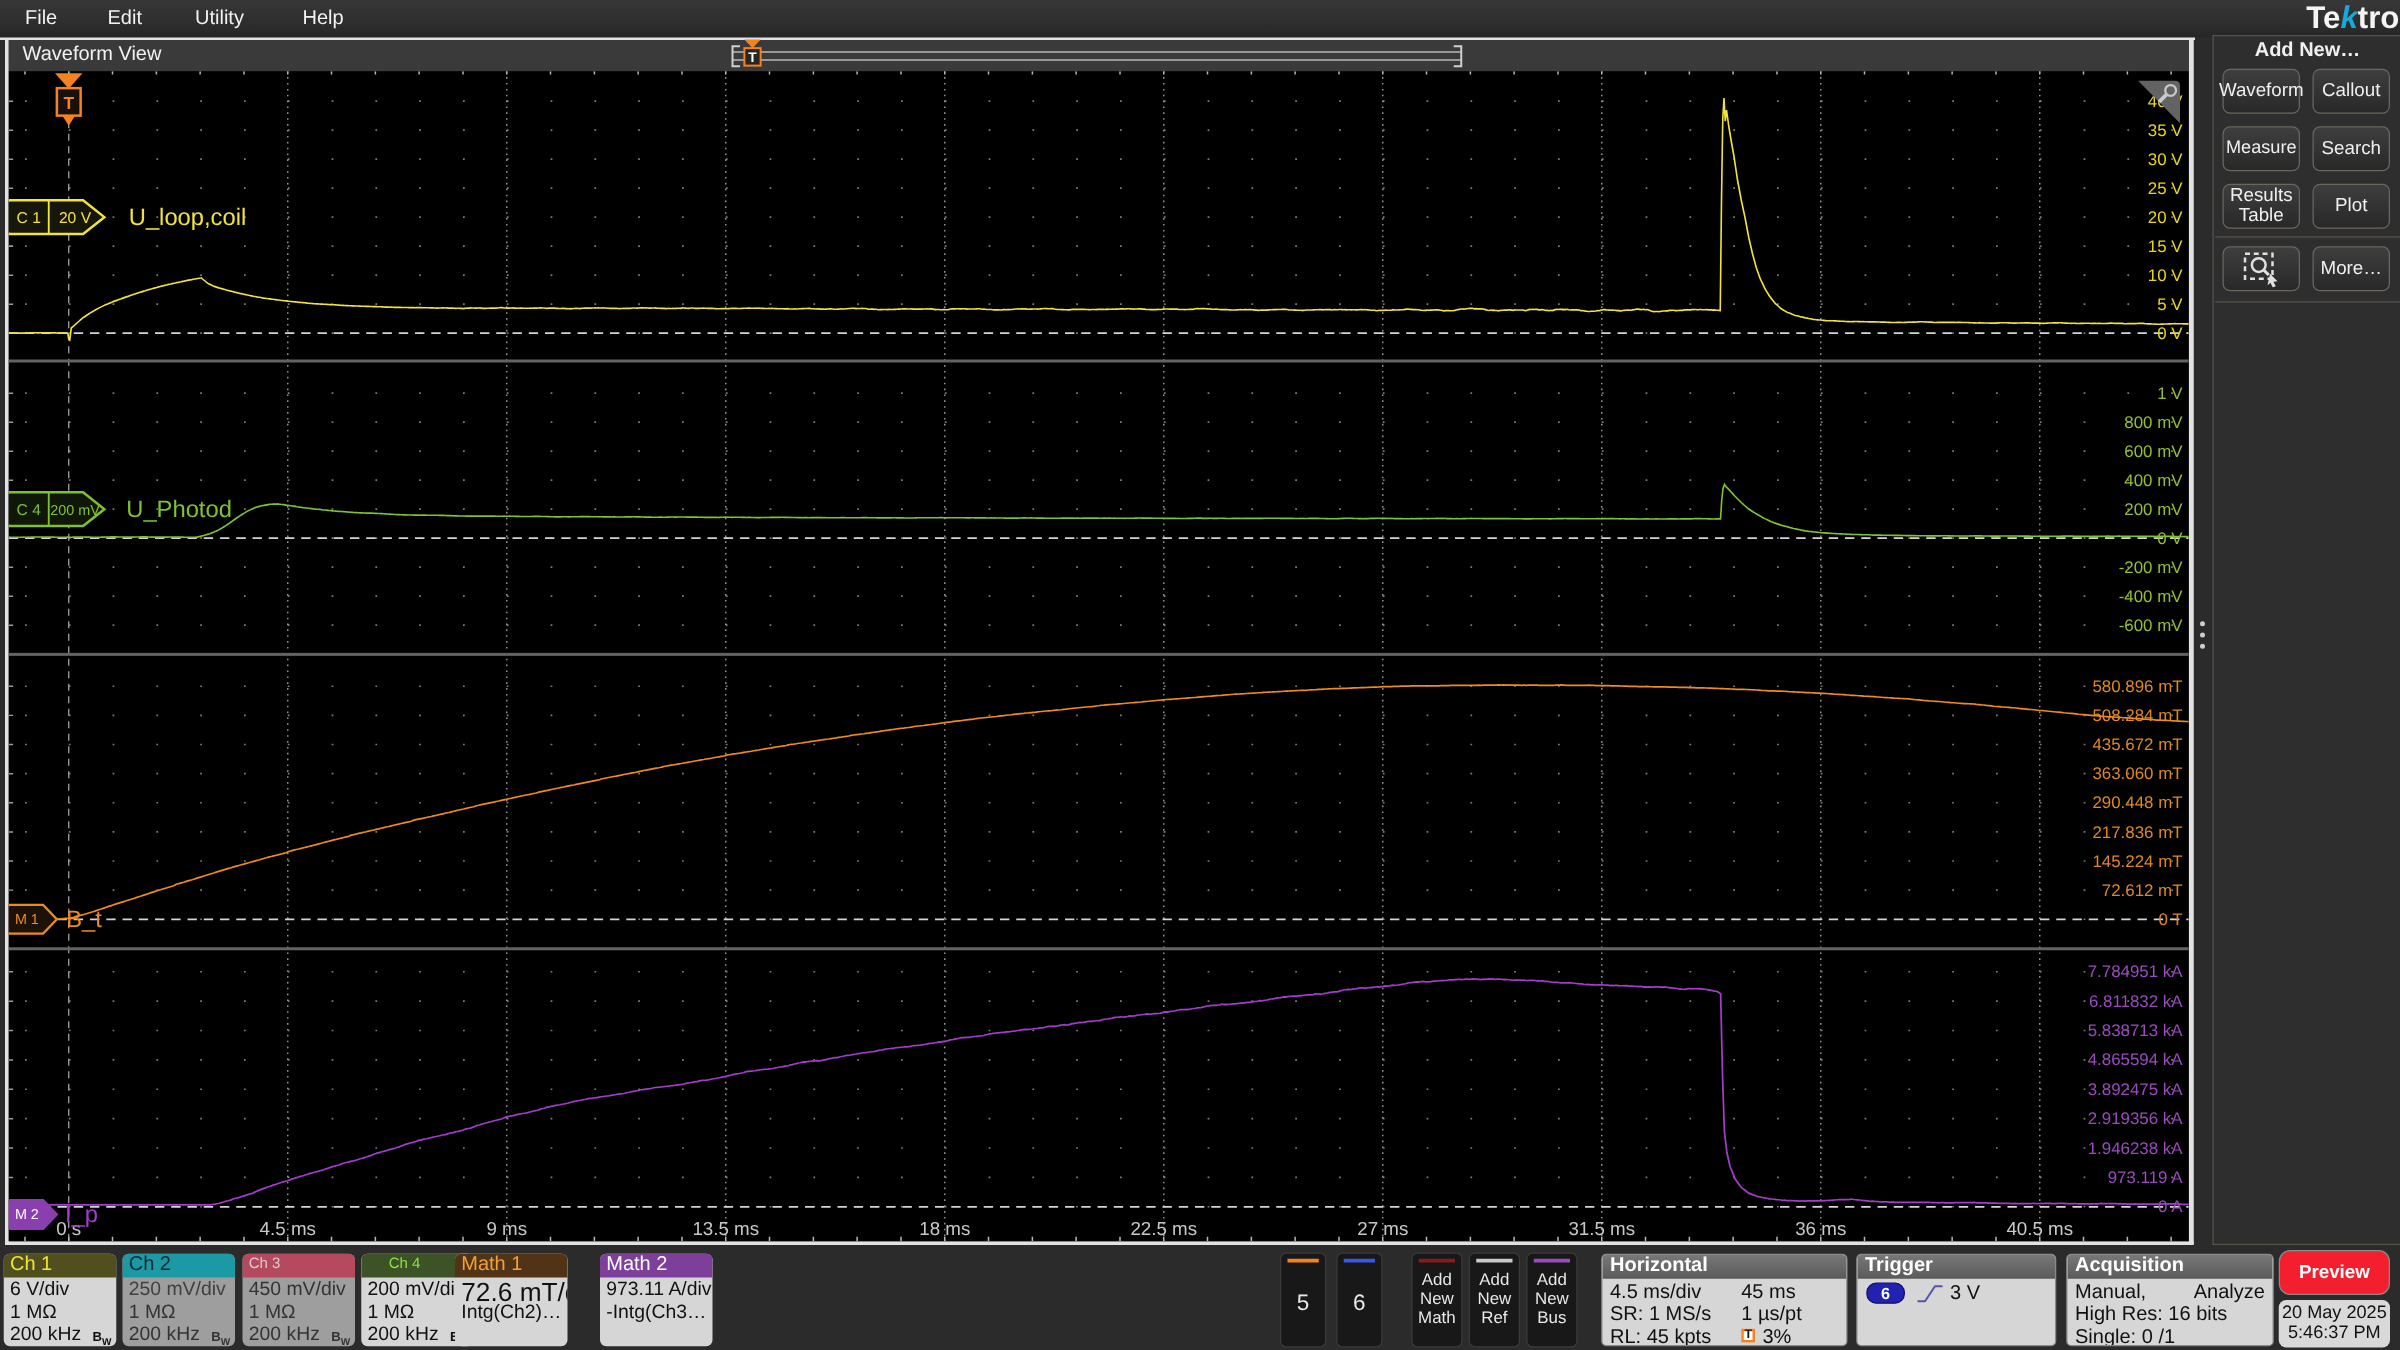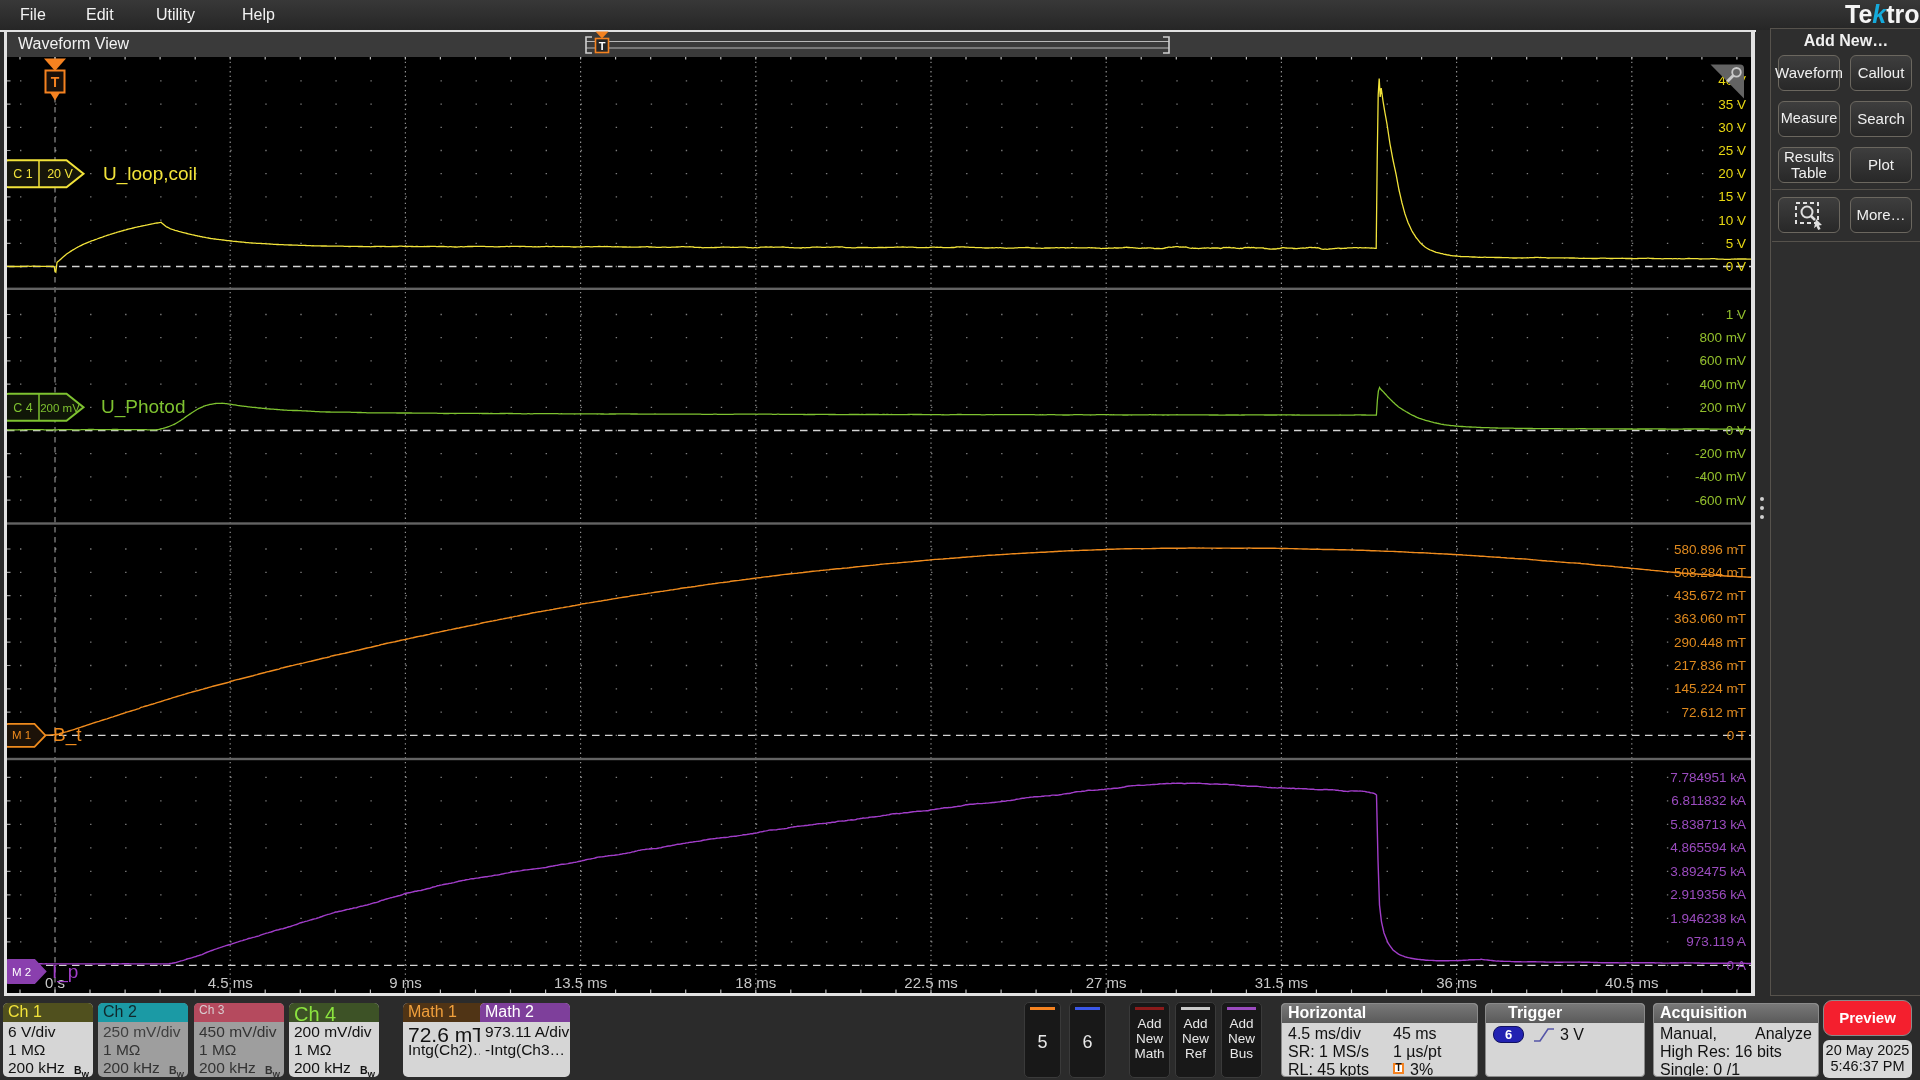--- a/index.html
+++ b/index.html
@@ -203,27 +203,27 @@
     <div style="position:absolute;left:71px;top:61px;font-size:10.5px;font-weight:bold;color:#333">B<span style="font-size:8px;vertical-align:-3px">W</span></div>
   </div>
 <div style="position:absolute;left:194px;top:1003px;width:90px;height:74px;background:#9e9e9e;border-radius:5px;overflow:hidden">
 <div style="position:absolute;left:0;top:0;width:100%;height:19px;background:#b54a5e;color:#d8cdd0;font-size:12px;padding-left:5px;box-sizing:border-box">Ch 3</div>
 <div style="position:absolute;left:5px;top:20px;font-size:15.5px;color:#333;white-space:nowrap">450 mV/div</div>
     <div style="position:absolute;left:5px;top:38px;font-size:15.5px;color:#333;white-space:nowrap">1 MΩ</div>
     <div style="position:absolute;left:5px;top:56px;font-size:15.5px;color:#333;white-space:nowrap">200 kHz</div>
     <div style="position:absolute;left:71px;top:61px;font-size:10.5px;font-weight:bold;color:#333">B<span style="font-size:8px;vertical-align:-3px">W</span></div>
   </div>
 <div style="position:absolute;left:289px;top:1003px;width:90px;height:74px;background:#d6d6d6;border-radius:5px;overflow:hidden">
-<div style="position:absolute;left:0;top:0;width:100%;height:19px;background:#3d5226;color:#8be33f;font-size:20px;padding-left:5px;box-sizing:border-box">Ch 4</div>
+<div style="position:absolute;left:0;top:0;width:100%;height:19px;background:#3d5226;color:#8be33f;font-size:12px;padding-left:22px;box-sizing:border-box">Ch 4</div>
 <div style="position:absolute;left:5px;top:20px;font-size:15.5px;color:#111;white-space:nowrap">200 mV/div</div>
     <div style="position:absolute;left:5px;top:38px;font-size:15.5px;color:#111;white-space:nowrap">1 MΩ</div>
     <div style="position:absolute;left:5px;top:56px;font-size:15.5px;color:#111;white-space:nowrap">200 kHz</div>
     <div style="position:absolute;left:71px;top:61px;font-size:10.5px;font-weight:bold;color:#111">B<span style="font-size:8px;vertical-align:-3px">W</span></div>
   </div>
-<div style="position:absolute;left:403px;top:1003px;width:90px;height:74px;background:#d6d6d6;border-radius:5px;overflow:hidden">
+<div style="position:absolute;left:364px;top:1003px;width:90px;height:74px;background:#d6d6d6;border-radius:5px;overflow:hidden">
 <div style="position:absolute;left:0;top:0;width:100%;height:19px;background:#503415;color:#f1a03c;font-size:16px;padding-left:5px;box-sizing:border-box">Math 1</div>
 <div style="position:absolute;left:5px;top:20px;font-size:21px;color:#111;white-space:nowrap">72.6 mT/div</div>
     <div style="position:absolute;left:5px;top:38px;font-size:15.5px;color:#111;white-space:nowrap">Intg(Ch2)…</div>
   </div>
 <div style="position:absolute;left:480px;top:1003px;width:90px;height:74px;background:#d6d6d6;border-radius:5px;overflow:hidden">
 <div style="position:absolute;left:0;top:0;width:100%;height:19px;background:#7e3f9b;color:#ffffff;font-size:16px;padding-left:5px;box-sizing:border-box">Math 2</div>
 <div style="position:absolute;left:5px;top:20px;font-size:15.5px;color:#111;white-space:nowrap">973.11 A/div</div>
     <div style="position:absolute;left:5px;top:38px;font-size:15.5px;color:#111;white-space:nowrap">-Intg(Ch3…</div>
   </div>
 <div style="position:absolute;left:1024px;top:1002px;width:37px;height:76px;background:#181818;border:1px solid #3a3a3a;border-radius:5px;box-sizing:border-box">
@@ -268,21 +268,21 @@
 <div style="position:absolute;left:6px;top:21px;font-size:16px;color:#111">4.5 ms/div</div>
 <div style="position:absolute;left:111px;top:21px;font-size:16px;color:#111">45 ms</div>
 <div style="position:absolute;left:6px;top:39px;font-size:16px;color:#111">SR: 1 MS/s</div>
 <div style="position:absolute;left:111px;top:39px;font-size:16px;color:#111">1 µs/pt</div>
 <div style="position:absolute;left:6px;top:57px;font-size:16px;color:#111">RL: 45 kpts</div>
 <div style="position:absolute;left:111px;top:59px;width:11px;height:11px;border:2px solid #f58220;background:#fff;box-sizing:border-box"></div>
 <div style="position:absolute;left:113.5px;top:58px;font-size:10px;font-weight:bold;color:#111">T</div>
 <div style="position:absolute;left:128px;top:57px;font-size:16px;color:#111">3%</div>
   </div>
 <div style="position:absolute;left:1485px;top:1003px;width:160px;height:74px;background:#d6d6d6;border-radius:4px;overflow:hidden;border:1px solid #8a8a8a;box-sizing:border-box">
-<div style="position:absolute;left:0;top:0;width:100%;height:19px;background:linear-gradient(#787878,#5a5a5a);color:#fff;font-size:16px;font-weight:bold;padding-left:22px;box-sizing:border-box">Trigger</div>
+<div style="position:absolute;left:0;top:0;width:100%;height:19px;background:linear-gradient(#787878,#5a5a5a);color:#fff;font-size:16px;font-weight:bold;padding-left:6px;box-sizing:border-box">Trigger</div>
 
 <div style="position:absolute;left:7px;top:22px;width:31px;height:17px;background:#2222b2;border:1px solid #111160;border-radius:8px;color:#fff;font-size:13px;font-weight:bold;text-align:center;line-height:16px;box-sizing:border-box">6</div>
 <svg width="24" height="18" style="position:absolute;left:46px;top:22px">
       <path d="M2 15h6l8 -12h6" fill="none" stroke="#5555a8" stroke-width="1.6"></path>
     </svg>
 <div style="position:absolute;left:74px;top:22px;font-size:16px;color:#111">3 V</div>
   </div>
 <div style="position:absolute;left:1653px;top:1003px;width:166px;height:74px;background:#d6d6d6;border-radius:4px;overflow:hidden;border:1px solid #8a8a8a;box-sizing:border-box">
 <div style="position:absolute;left:0;top:0;width:100%;height:19px;background:linear-gradient(#787878,#5a5a5a);color:#fff;font-size:16px;font-weight:bold;padding-left:6px;box-sizing:border-box">Acquisition</div>
 

